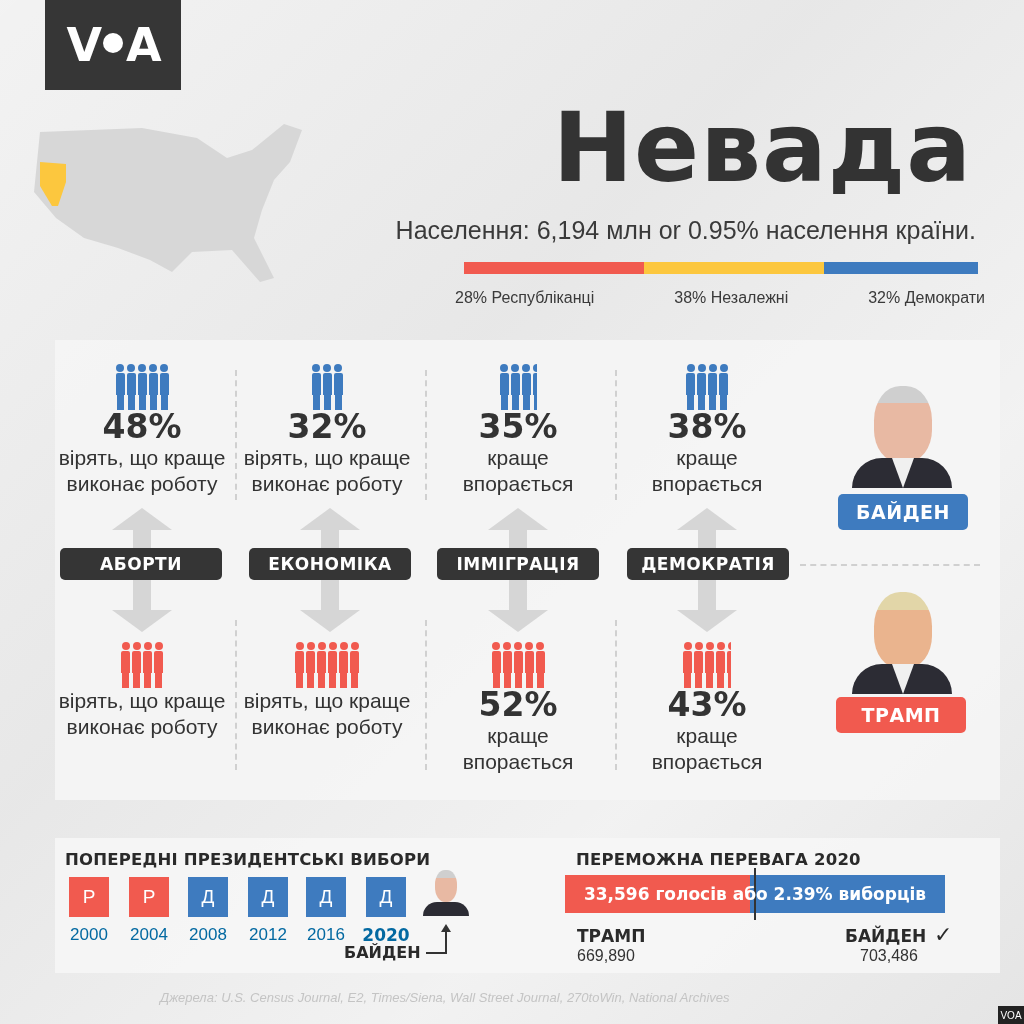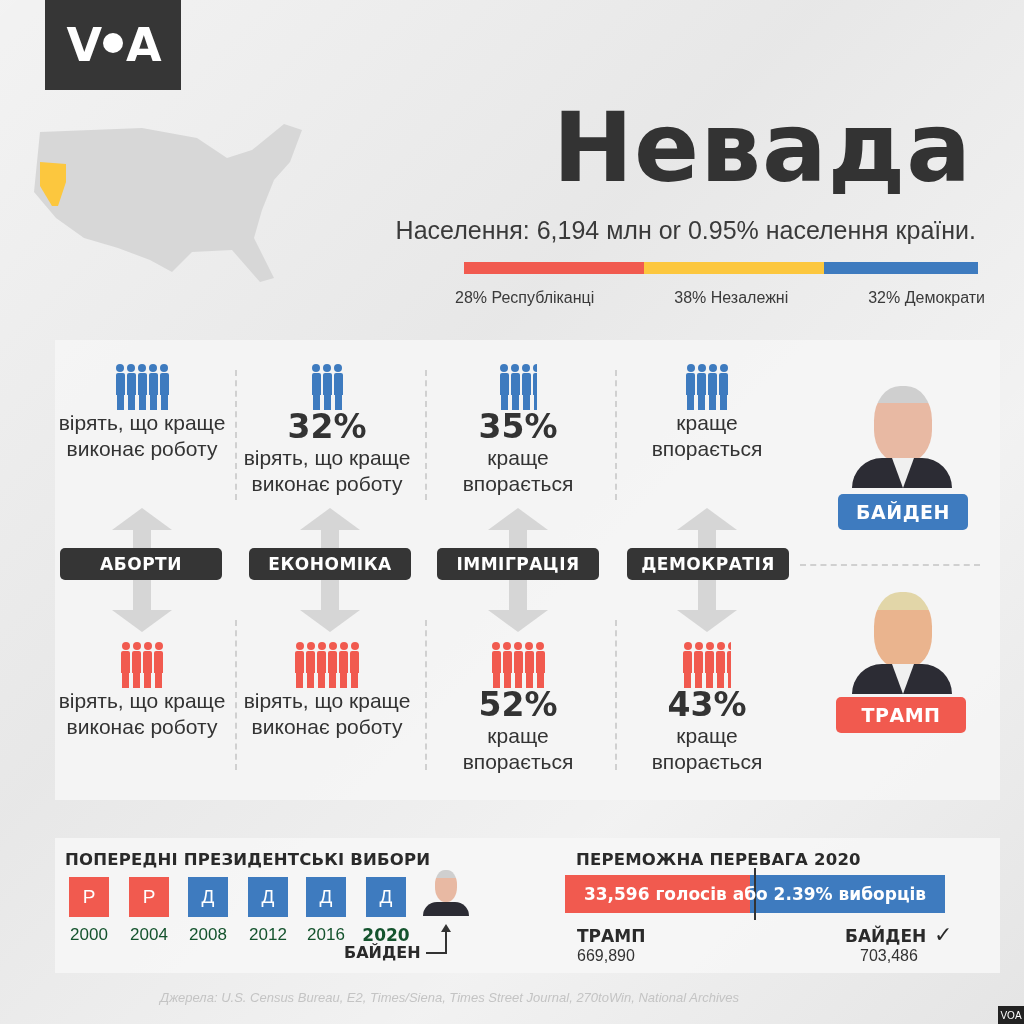--- a/index.html
+++ b/index.html
@@ -77,21 +77,21 @@
   }
   .bottom-panel {
     position: absolute; left: 55px; top: 838px; width: 945px; height: 135px;
     background: rgba(246,246,246,0.9);
   }
   .section-title { position: absolute; font-weight: 900; font-size: 16.5px; color: #2a2a2a; font-family: "DejaVu Sans", sans-serif; letter-spacing: 0.2px; }
   .elec-box {
     position: absolute; top: 877px; width: 40px; height: 40px; color: #fff;
     display: flex; align-items: center; justify-content: center; font-size: 19px;
   }
-  .elec-year { position: absolute; top: 925px; width: 60px; text-align: center; font-size: 17px; color: #14532d; }
+  .elec-year { position: absolute; top: 925px; width: 60px; text-align: center; font-size: 17px; color: #0369a1; }
   .margin-bar { position: absolute; left: 565px; top: 875px; width: 380px; height: 38px; display: flex; }
   .margin-text {
     position: absolute; left: 565px; top: 875px; width: 380px; height: 38px;
     display: flex; align-items: center; justify-content: center; color: #fff;
     font-weight: 900; font-size: 17px; font-family: "DejaVu Sans", sans-serif;
   }
   .cand-name { position: absolute; font-weight: 900; font-size: 17px; color: #2a2a2a; font-family: "DejaVu Sans", sans-serif; }
   .cand-votes { position: absolute; font-size: 16px; color: #333; }
   .source { position: absolute; left: 160px; top: 990px; font-size: 13px; color: #c4c4c4; font-style: italic; white-space: nowrap; }
   .voa-small { position: absolute; right: 0; bottom: 0; width: 26px; height: 18px; background: #222; color: #fff; font-size: 10px; font-weight: 400; display: flex; align-items: center; justify-content: center; }
@@ -157,20 +157,21 @@
         <div class="head" style="background:#3e7bbf"></div>
         <div class="body" style="background:#3e7bbf"></div>
         <div class="legs" style="background:#3e7bbf"></div>
       </div>
     <div class="person">
         <div class="head" style="background:#3e7bbf"></div>
         <div class="body" style="background:#3e7bbf"></div>
         <div class="legs" style="background:#3e7bbf"></div>
       </div>
   </div>
+  <div class="pct">48%</div>
   <div class="desc">вірять, що краще</div>
   <div class="desc">виконає роботу</div>
 </div>
 <div class="arrow" style="left:112px;top:508px">
   <div class="arrow-up"></div>
     <div class="arrow-shaft"></div>
     <div class="arrow-down"></div>
 </div>
 <div class="topic" style="left:60px;top:548px">АБОРТИ</div>
 <div class="col" style="left:52px;top:640px">
@@ -347,20 +348,21 @@
         <div class="head" style="background:#3e7bbf"></div>
         <div class="body" style="background:#3e7bbf"></div>
         <div class="legs" style="background:#3e7bbf"></div>
       </div>
     <div class="person">
         <div class="head" style="background:#3e7bbf"></div>
         <div class="body" style="background:#3e7bbf"></div>
         <div class="legs" style="background:#3e7bbf"></div>
       </div>
   </div>
+  <div class="pct">38%</div>
   <div class="desc">краще</div>
   <div class="desc">впорається</div>
 </div>
 <div class="arrow" style="left:677px;top:508px">
   <div class="arrow-up"></div>
     <div class="arrow-shaft"></div>
     <div class="arrow-down"></div>
 </div>
 <div class="topic" style="left:627px;top:548px">ДЕМОКРАТІЯ</div>
 <div class="col" style="left:617px;top:640px">
@@ -445,14 +447,14 @@
 </div>
 <div style="position:absolute;left:754px;top:868px;width:2px;height:52px;background:#333"></div>
 <div class="margin-text">33,596 голосів або 2.39% виборців</div>
 
 <div class="cand-name" style="left:577px;top:926px">ТРАМП</div>
 <div class="cand-votes" style="left:577px;top:947px">669,890</div>
 <div class="cand-name" style="left:845px;top:926px">БАЙДЕН</div>
 <div class="cand-name" style="left:934px;top:922px;font-size:22px">✓</div>
 <div class="cand-votes" style="left:860px;top:947px">703,486</div>
 
-<div class="source">Джерела: U.S. Census Bureau, E2, Times/Siena, Times Street Journal, 270toWin, National Archives</div>
+<div class="source">Джерела: U.S. Census Journal, E2, Times/Siena, Wall Street Journal, 270toWin, National Archives</div>
 <div class="voa-small">VOA</div>
 
 </body></html>

